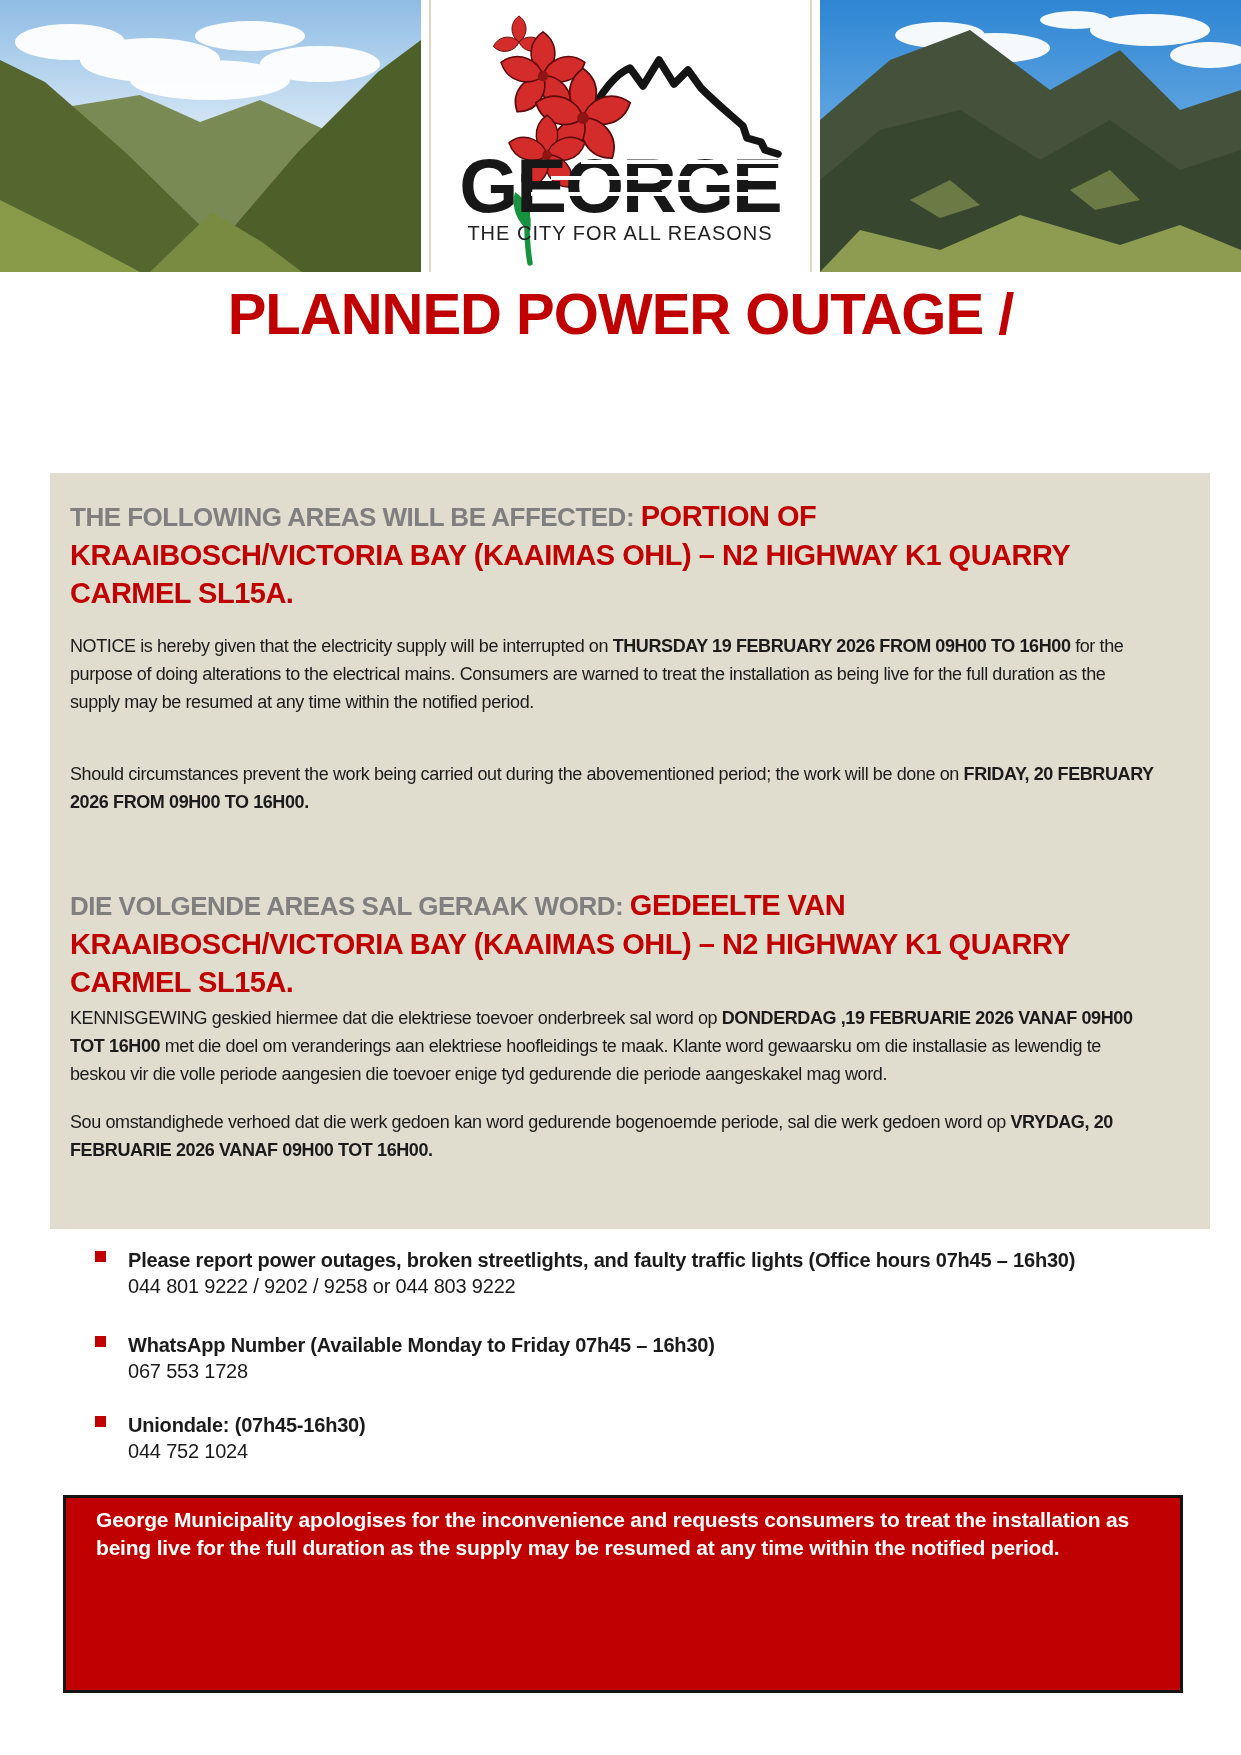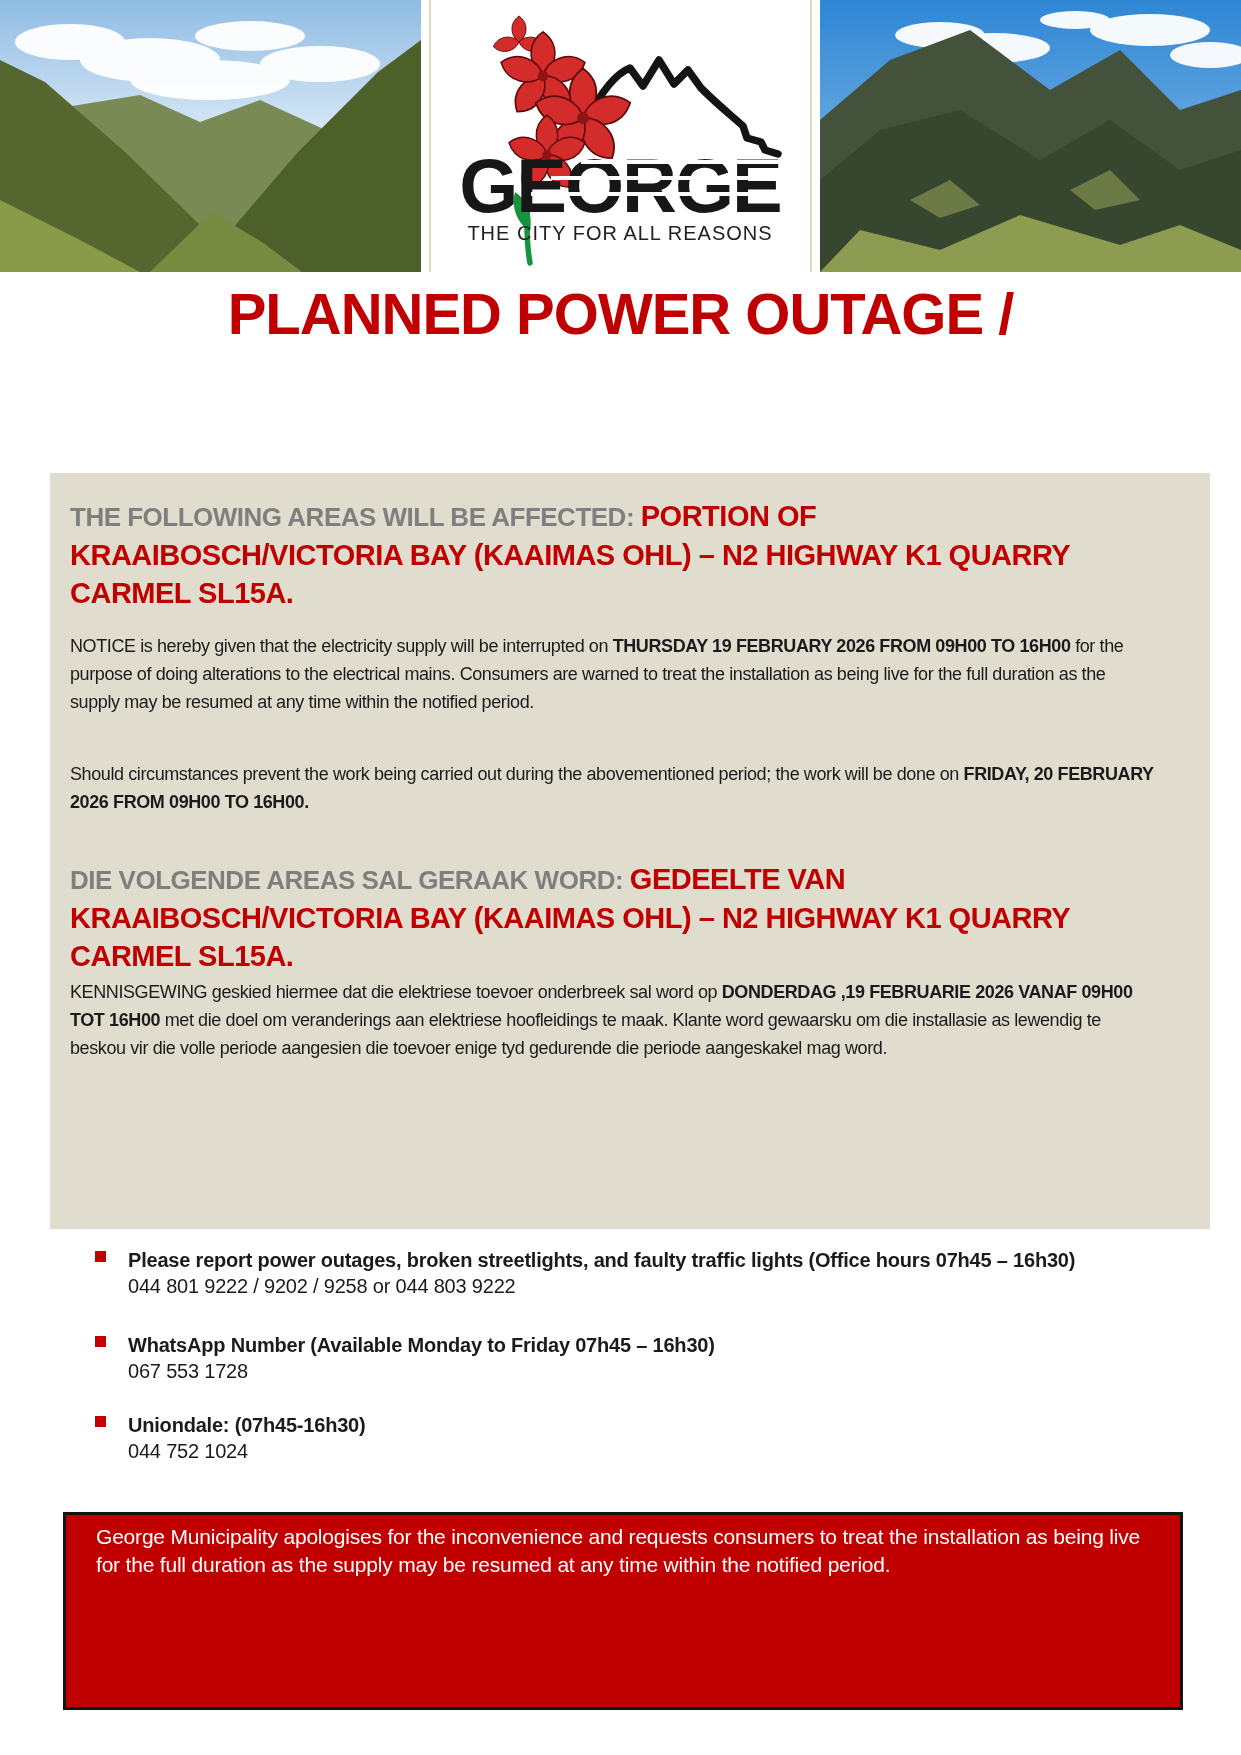--- a/index.html
+++ b/index.html
@@ -29,39 +29,39 @@
     background:#E1DDCE; box-sizing:border-box; padding:24px 55px 10px 20px;
     color:#1b1b1b; overflow:hidden;
   }
   .area-heading { font-weight:bold; font-size:29px; line-height:38px; letter-spacing:-0.5px; max-width:1020px; margin:0; }
   .area-heading .lbl { color:#7F7F7F; font-size:26px; }
   .area-heading .areas { color:#C00000; }
   .body-para { font-size:18px; line-height:28px; letter-spacing:-0.4px; margin:0; max-width:1085px; }
   .body-para .b { font-weight:bold; }
   .p1 { margin-top:20px; }
   .p2 { margin-top:44px; }
-  .h2 { margin-top:44px; }
+  .h2 { margin-top:70px; }
   .p3 { margin-top:3px; }
   .p4 { margin-top:20px; }
 
   
   .bullets { position:absolute; top:1247px; left:95px; width:1080px; color:#1b1b1b; }
   .bullet-item { position:relative; padding-left:33px; }
   .bullet-item.i1 { margin-bottom:33px; }
   .bullet-item.i2 { margin-bottom:28px; }
   .bullet-sq { position:absolute; left:0; top:4px; width:11px; height:11px; background:#C00000; }
   .bullet-title { font-weight:bold; font-size:20px; line-height:26px; letter-spacing:-0.2px; }
   .bullet-detail { font-size:20px; line-height:26px; letter-spacing:-0.2px; }
 
   
   .footer-box {
     position:absolute; top:1495px; left:63px; width:1120px; height:198px;
     background:#C00000; border:3px solid #141414; box-sizing:border-box;
-    padding:8px 40px 24px 30px; color:#ffffff; font-weight:normal;
-    font-size:21px; line-height:28px; letter-spacing:-0.2px;margin-top:17px;
+    padding:8px 40px 24px 30px; color:#ffffff; font-weight:bold;
+    font-size:21px; line-height:28px; letter-spacing:-0.2px;
   }
   .footer-box p { margin:0; }
   .footer-box p + p { margin-top:8px; }
 </style>
 </head>
 <body>
 
 <div class="page">
 
   <div class="header">
@@ -194,20 +194,21 @@
     <p class="area-heading"><span class="lbl">THE FOLLOWING AREAS WILL BE AFFECTED: </span><span class="areas">PORTION OF KRAAIBOSCH/VICTORIA BAY (KAAIMAS OHL) – N2 HIGHWAY K1 QUARRY CARMEL SL15A.</span></p>
 
     <p class="body-para p1"><span>NOTICE is hereby given that the electricity supply will be interrupted on </span><span class="b">THURSDAY 19 FEBRUARY  2026 FROM  09H00 TO 16H00</span><span> for the purpose of doing alterations to the electrical mains.  Consumers are warned to treat the installation as being live for the full duration as the supply may be resumed at any time within the notified period.</span></p>
 
     <p class="body-para p2"><span>Should circumstances prevent the work being carried out during the abovementioned period; the work will be done on </span><span class="b">FRIDAY, 20 FEBRUARY 2026 FROM  09H00 TO 16H00.</span></p>
 
     <p class="area-heading h2"><span class="lbl">DIE VOLGENDE AREAS SAL GERAAK WORD: </span><span class="areas">GEDEELTE VAN KRAAIBOSCH/VICTORIA BAY (KAAIMAS OHL) – N2 HIGHWAY K1 QUARRY CARMEL SL15A.</span></p>
 
     <p class="body-para p3"><span>KENNISGEWING geskied hiermee dat die elektriese toevoer onderbreek sal word op </span><span class="b">DONDERDAG ,19 FEBRUARIE 2026 VANAF  09H00 TOT 16H00</span><span> met  die doel om veranderings aan elektriese hoofleidings te maak.  Klante word gewaarsku om die installasie as lewendig te beskou vir die volle periode aangesien die toevoer enige tyd gedurende die periode aangeskakel mag word.</span></p>
 
+    <p class="body-para p4"><span>Sou omstandighede verhoed dat die werk gedoen kan word gedurende bogenoemde periode, sal die werk gedoen word op </span><span class="b">VRYDAG, 20 FEBRUARIE  2026 VANAF 09H00 TOT 16H00.</span></p>
   </div>
 
   <div class="bullets">
 
     <div class="bullet-item i1">
       <span class="bullet-sq"></span>
       <div class="bullet-title">Please report power outages, broken streetlights, and faulty traffic lights (Office hours 07h45 – 16h30)</div>
       <div class="bullet-detail">044 801 9222 / 9202 / 9258 or 044 803 9222</div>
     </div>
 

